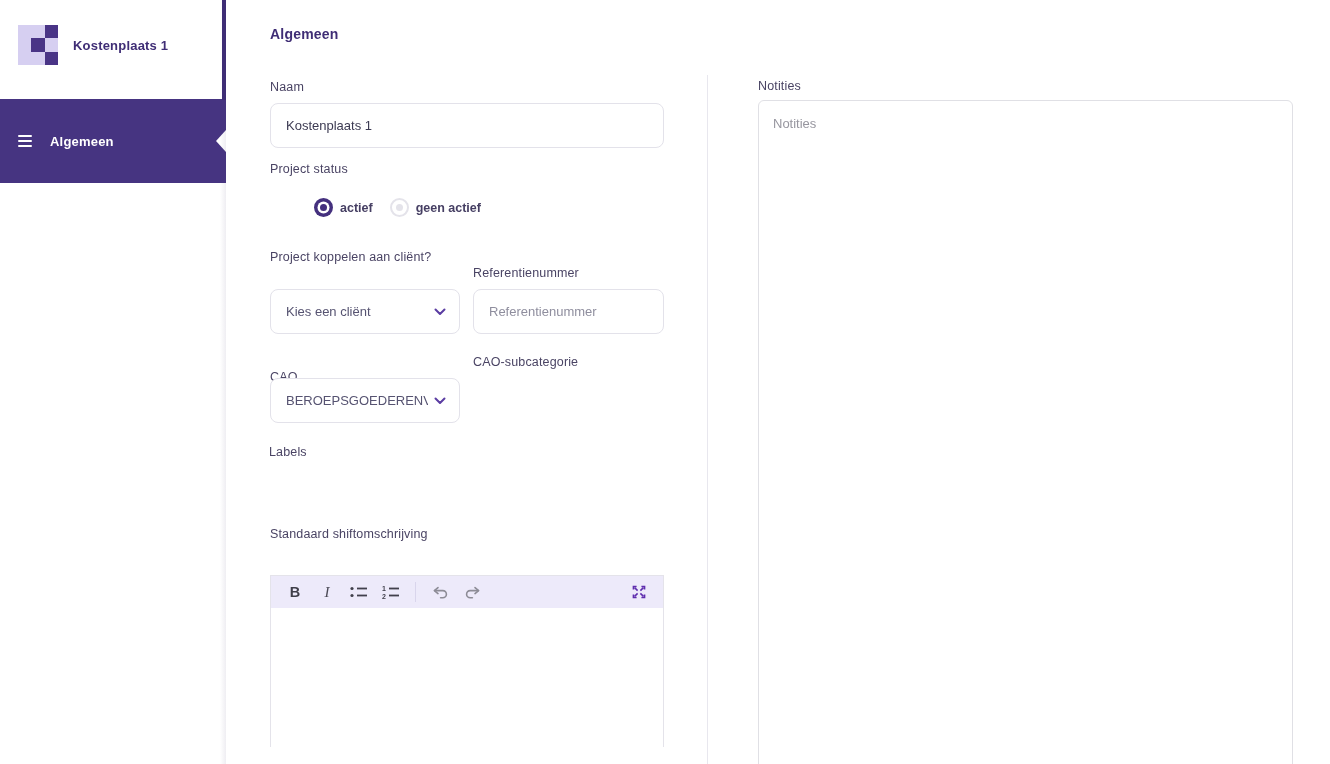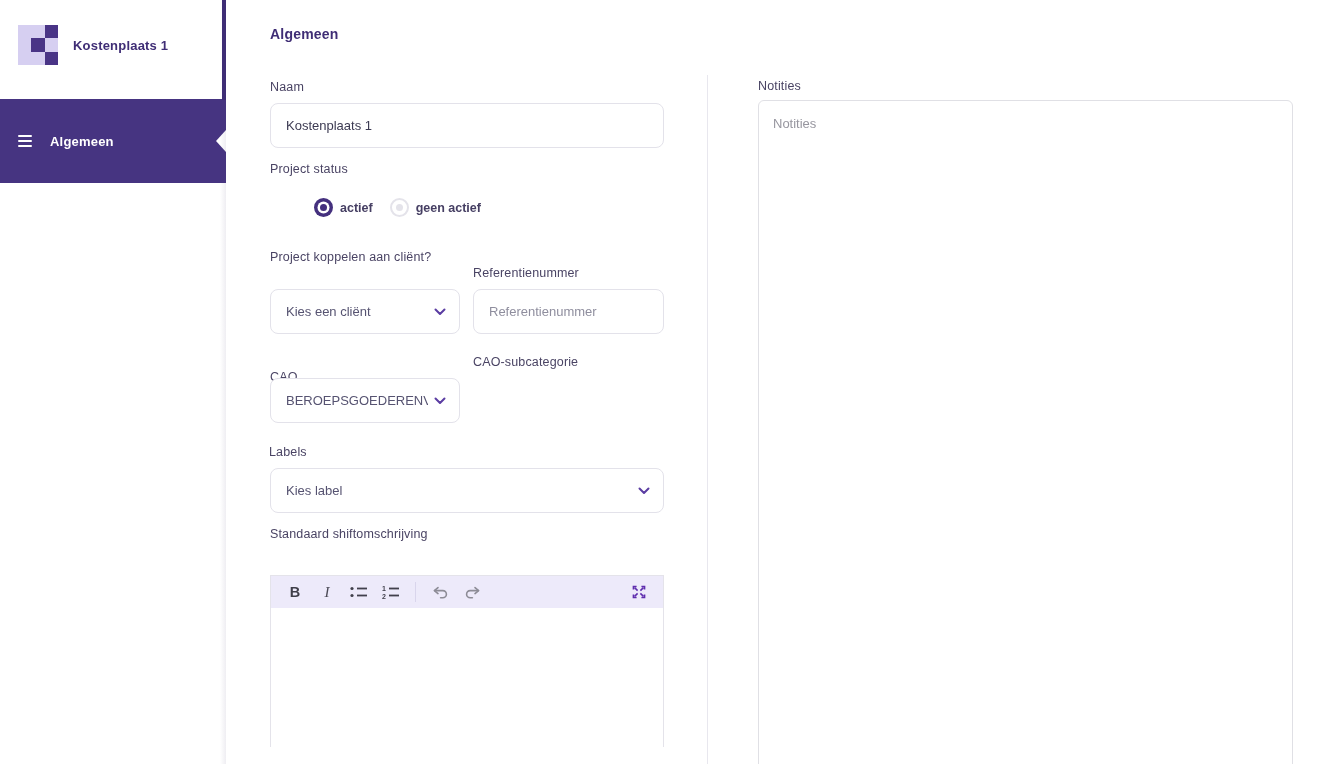--- a/index.html
+++ b/index.html
@@ -153,26 +153,20 @@
     <span class="lbl" style="left:247px; top:355px;">CAO-subcategorie</span>
 
     <div class="ctl select" style="left:44px; top:378px; width:190px;">
       <span class="sel-text">BEROEPSGOEDERENVERVOER</span>
       <svg width="12" height="8" viewBox="0 0 12 8" fill="none">
         <path d="M1.5 1.5 L6 6 L10.5 1.5" stroke="#5b3da2" stroke-width="2" stroke-linecap="round" stroke-linejoin="round"></path>
       </svg>
     </div>
 
     <span class="lbl" style="left:43px; top:445px;">Labels</span>
-    <div class="ctl select" style="left:44px; top:468px; width:394px;">
-      <span class="sel-text">Kies label</span>
-      <svg width="12" height="8" viewBox="0 0 12 8" fill="none">
-        <path d="M1.5 1.5 L6 6 L10.5 1.5" stroke="#5b3da2" stroke-width="2" stroke-linecap="round" stroke-linejoin="round"></path>
-      </svg>
-    </div>
 
     <span class="lbl" style="left:44px; top:527px;">Standaard shiftomschrijving</span>
     <div class="editor">
       <div class="toolbar">
         <button class="tbtn tb-bold">B</button>
         <button class="tbtn tb-italic">I</button>
         <button class="tbtn">
           <svg width="18" height="14" viewBox="0 0 18 14">
             <circle cx="2" cy="3.5" r="1.6" fill="#41404c"></circle>
             <line x1="7" y1="3.5" x2="17" y2="3.5" stroke="#41404c" stroke-width="1.8"></line>

